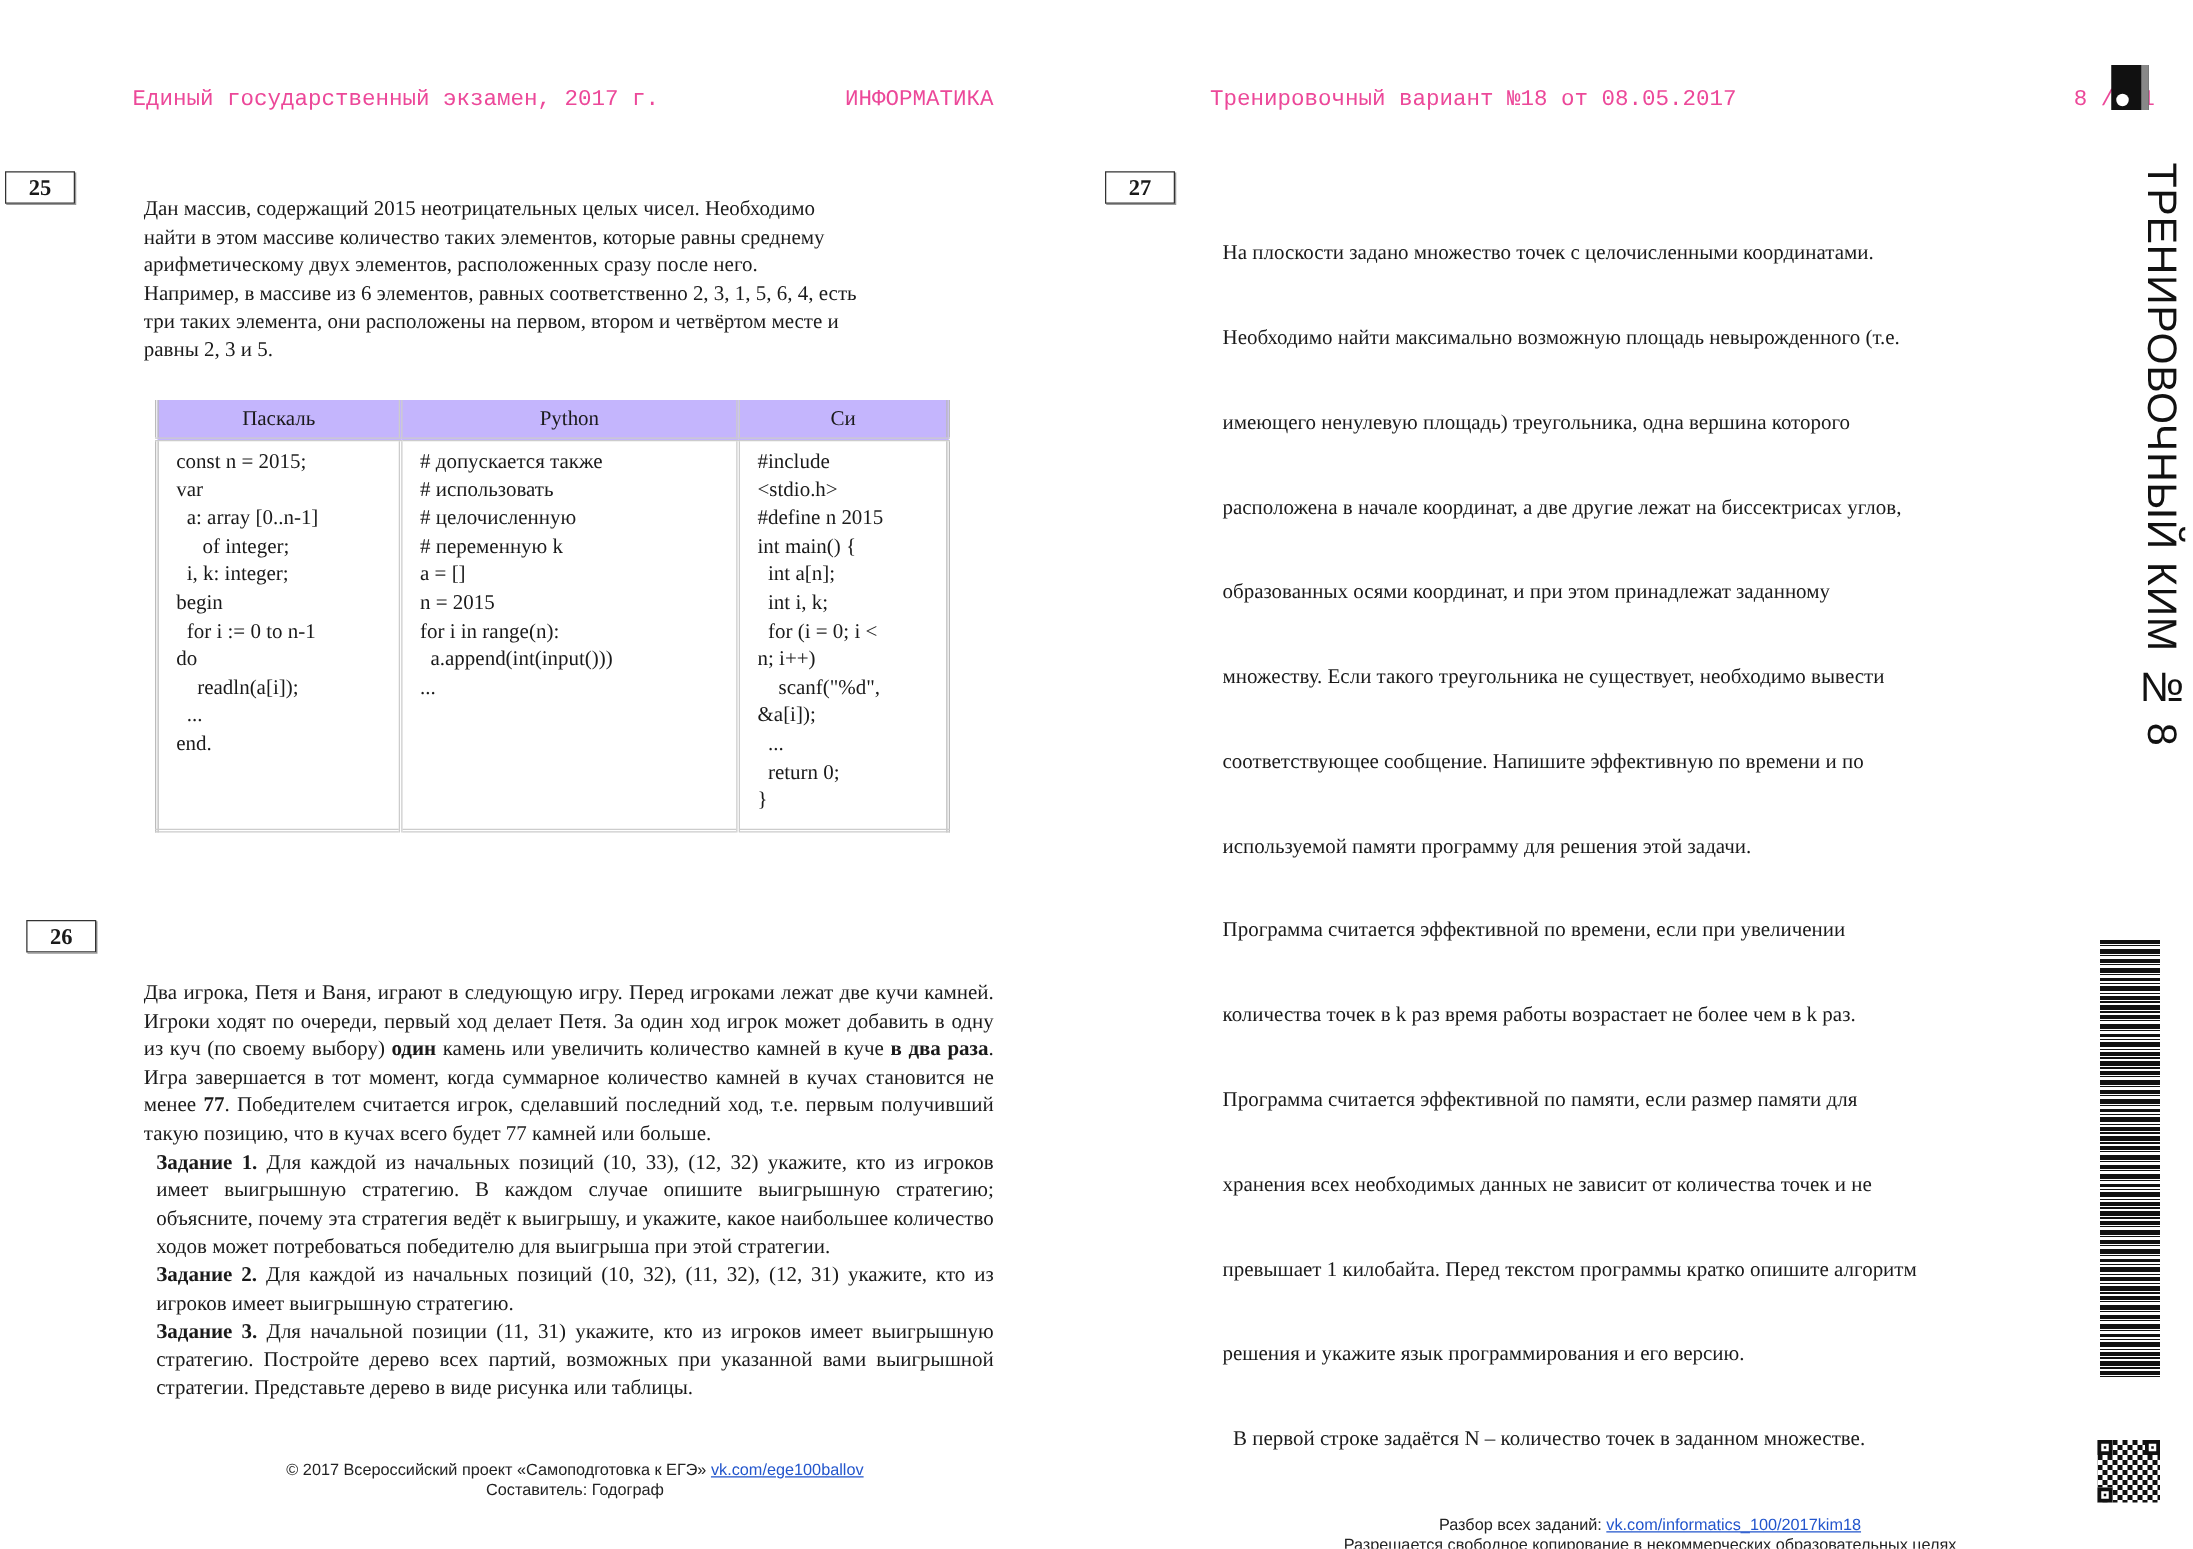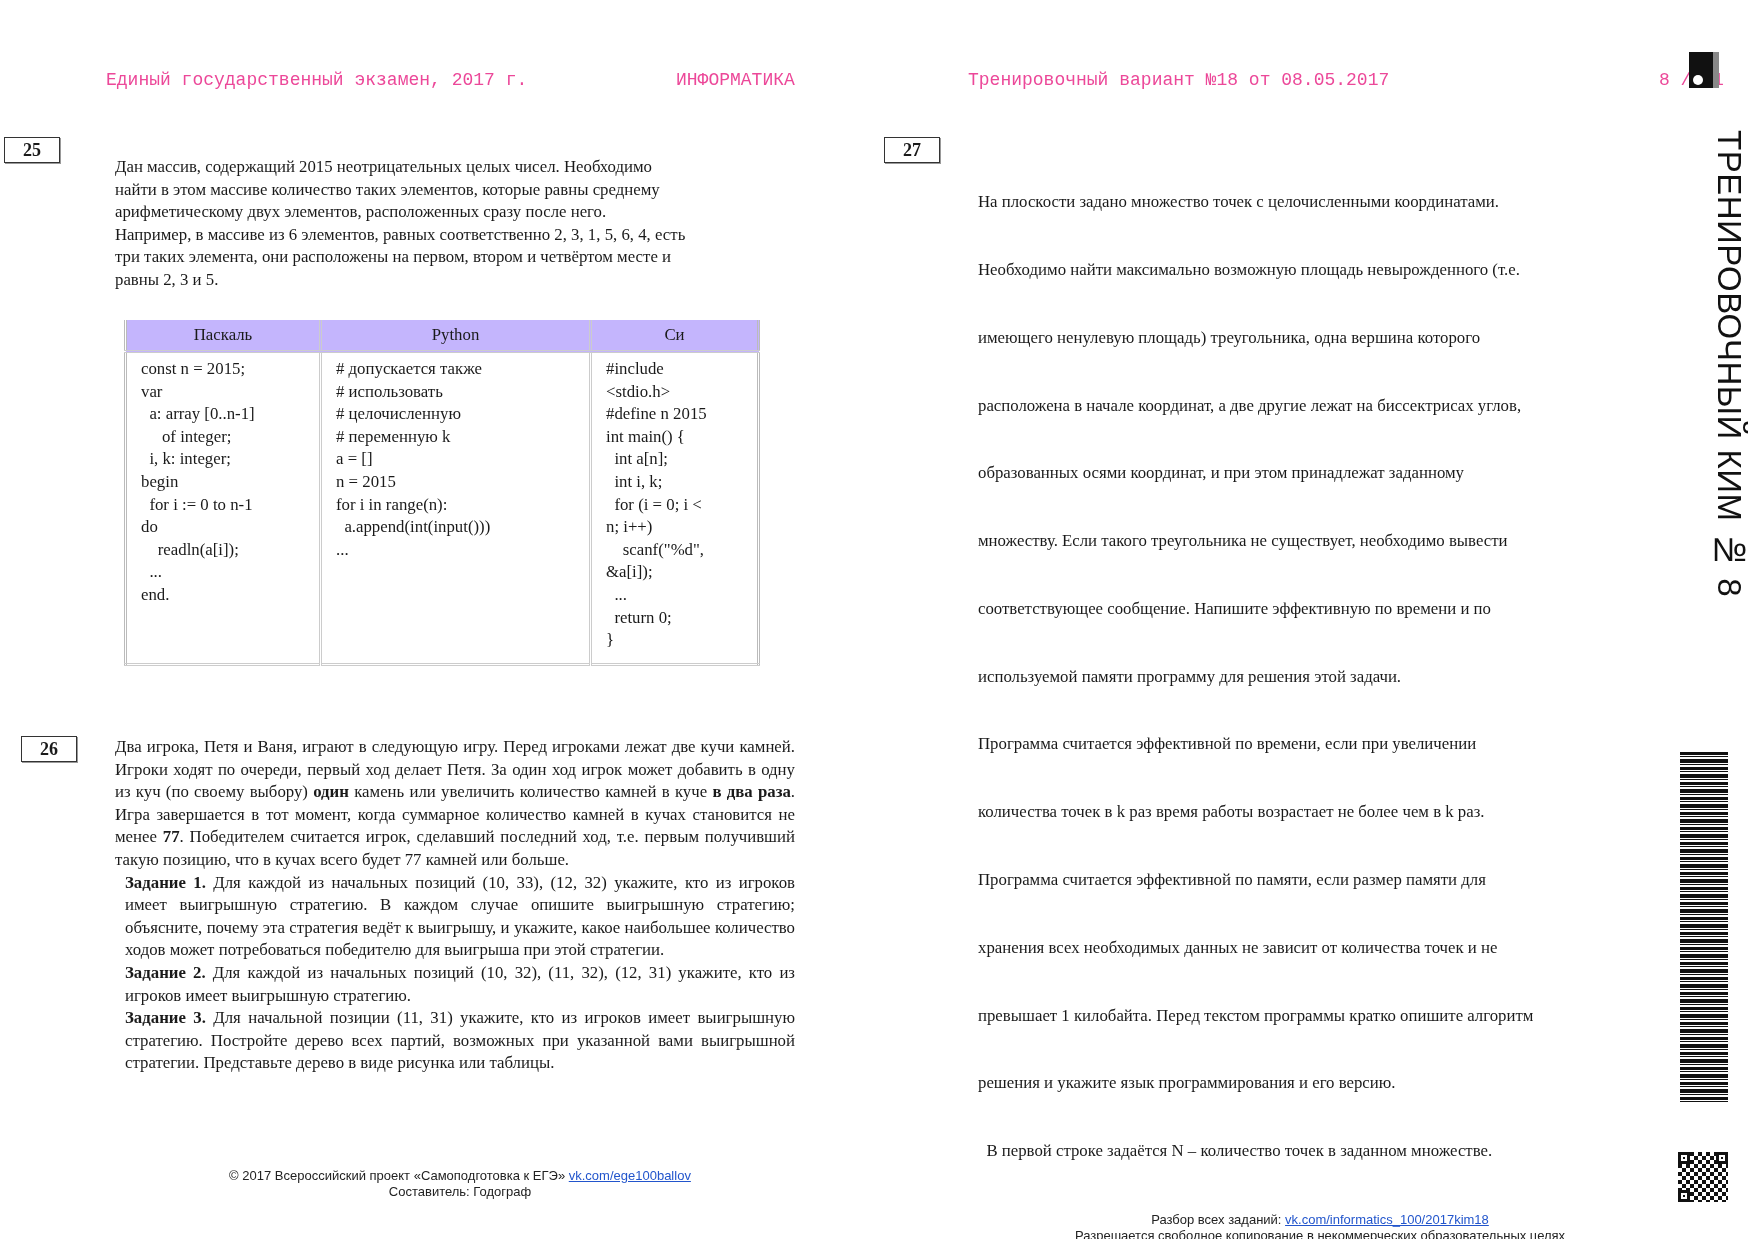--- a/index.html
+++ b/index.html
@@ -8,21 +8,21 @@
     font-family: "Liberation Serif", serif; color: #1a1a1a;
   }
   .hdr { position: absolute; top: 70px; font-family: Liberation Mono, monospace; font-size: 18px; color: #ec4899; }
   .task-num {
     position: absolute; width: 54px; height: 24px; border: 1.5px solid #333;
     font-family: "Liberation Serif", serif; font-weight: bold; font-size: 18px;
     text-align: center; line-height: 24px; box-shadow: 1px 1px 0 #999;
   }
   .para { position: absolute; font-size: 16.8px; line-height: 22.6px; }
   .para p { margin: 0; }
-  .justify { text-align: justify; text-align-last: left; }
+  .justify { text-align: justify; text-align-last: left; margin-top: 47px; }
   .ind { padding-left: 10px; }
   b { font-weight: bold; }
   table.code {
     position: absolute; left: 124px; top: 320px; width: 636px; border-collapse: collapse;
     font-size: 16.8px; line-height: 22.6px;
     border-left: 3px double #bbb; border-right: 3px double #bbb; border-bottom: 3px double #ccc;
   }
   table.code th {
     background: #c4b5fd; font-weight: normal; height: 28px; border-bottom: 3px double #ccc;
     border-left: 3px double #ccc; text-align: center; vertical-align: middle;

